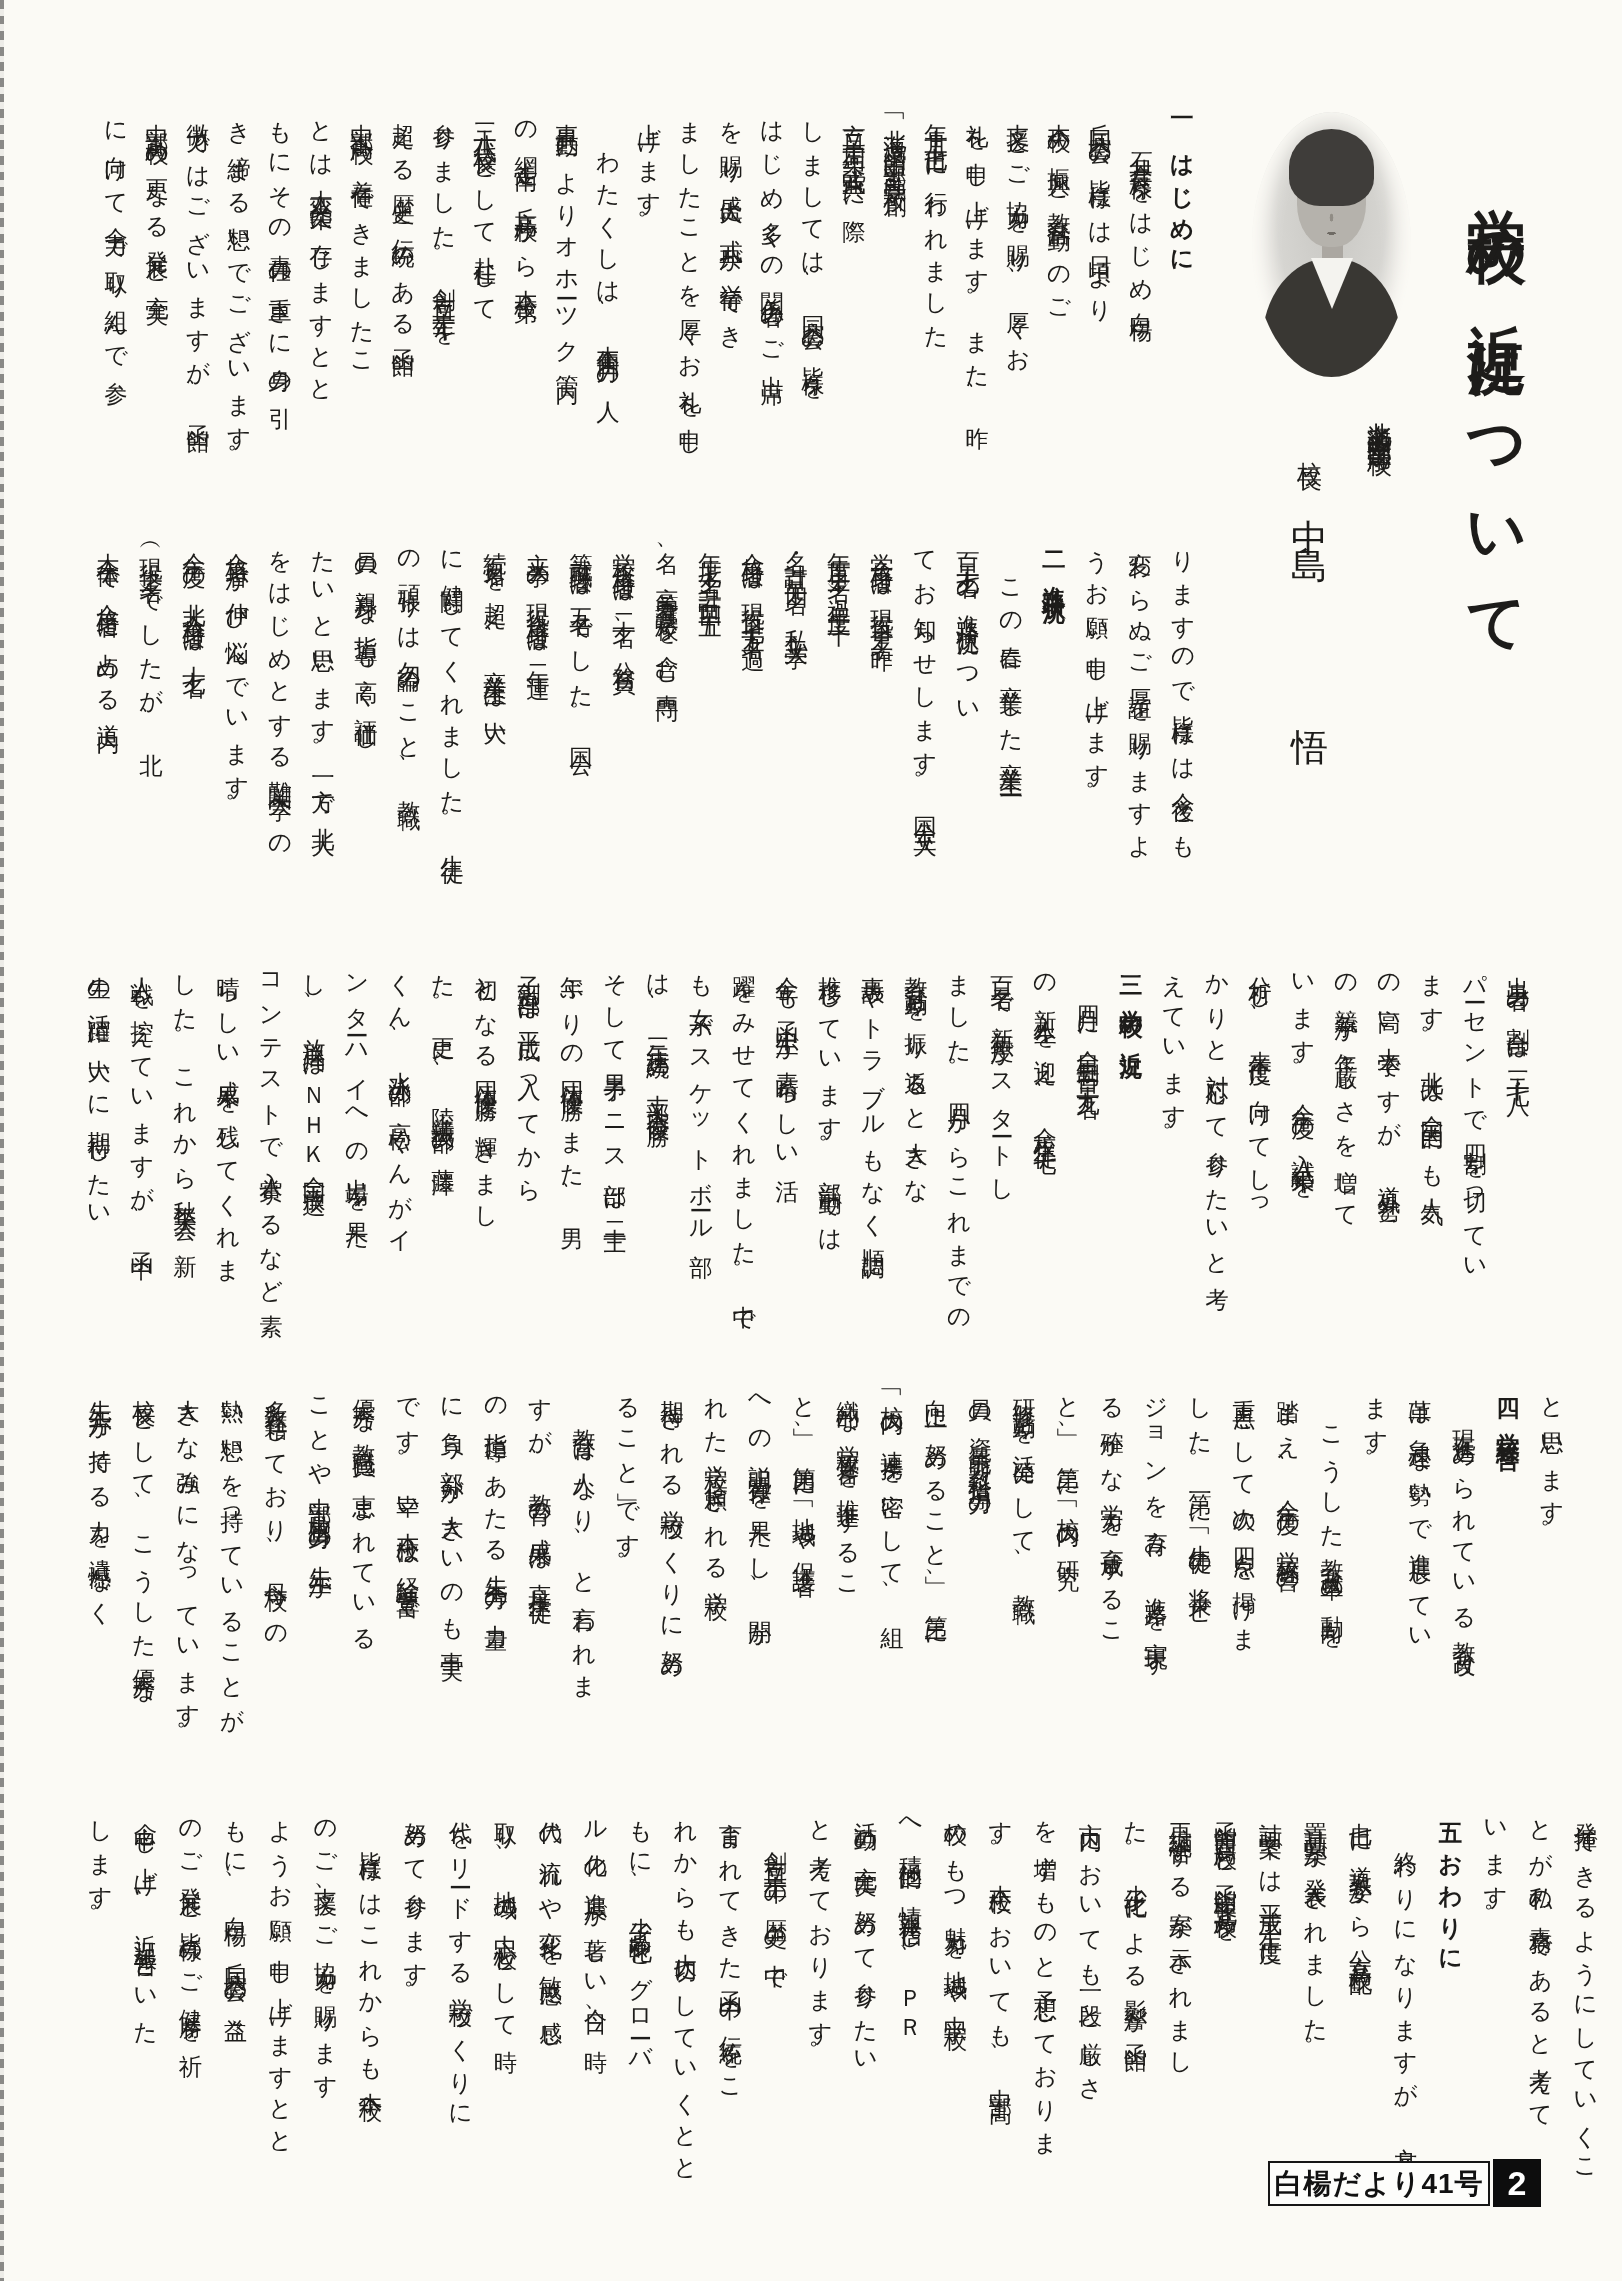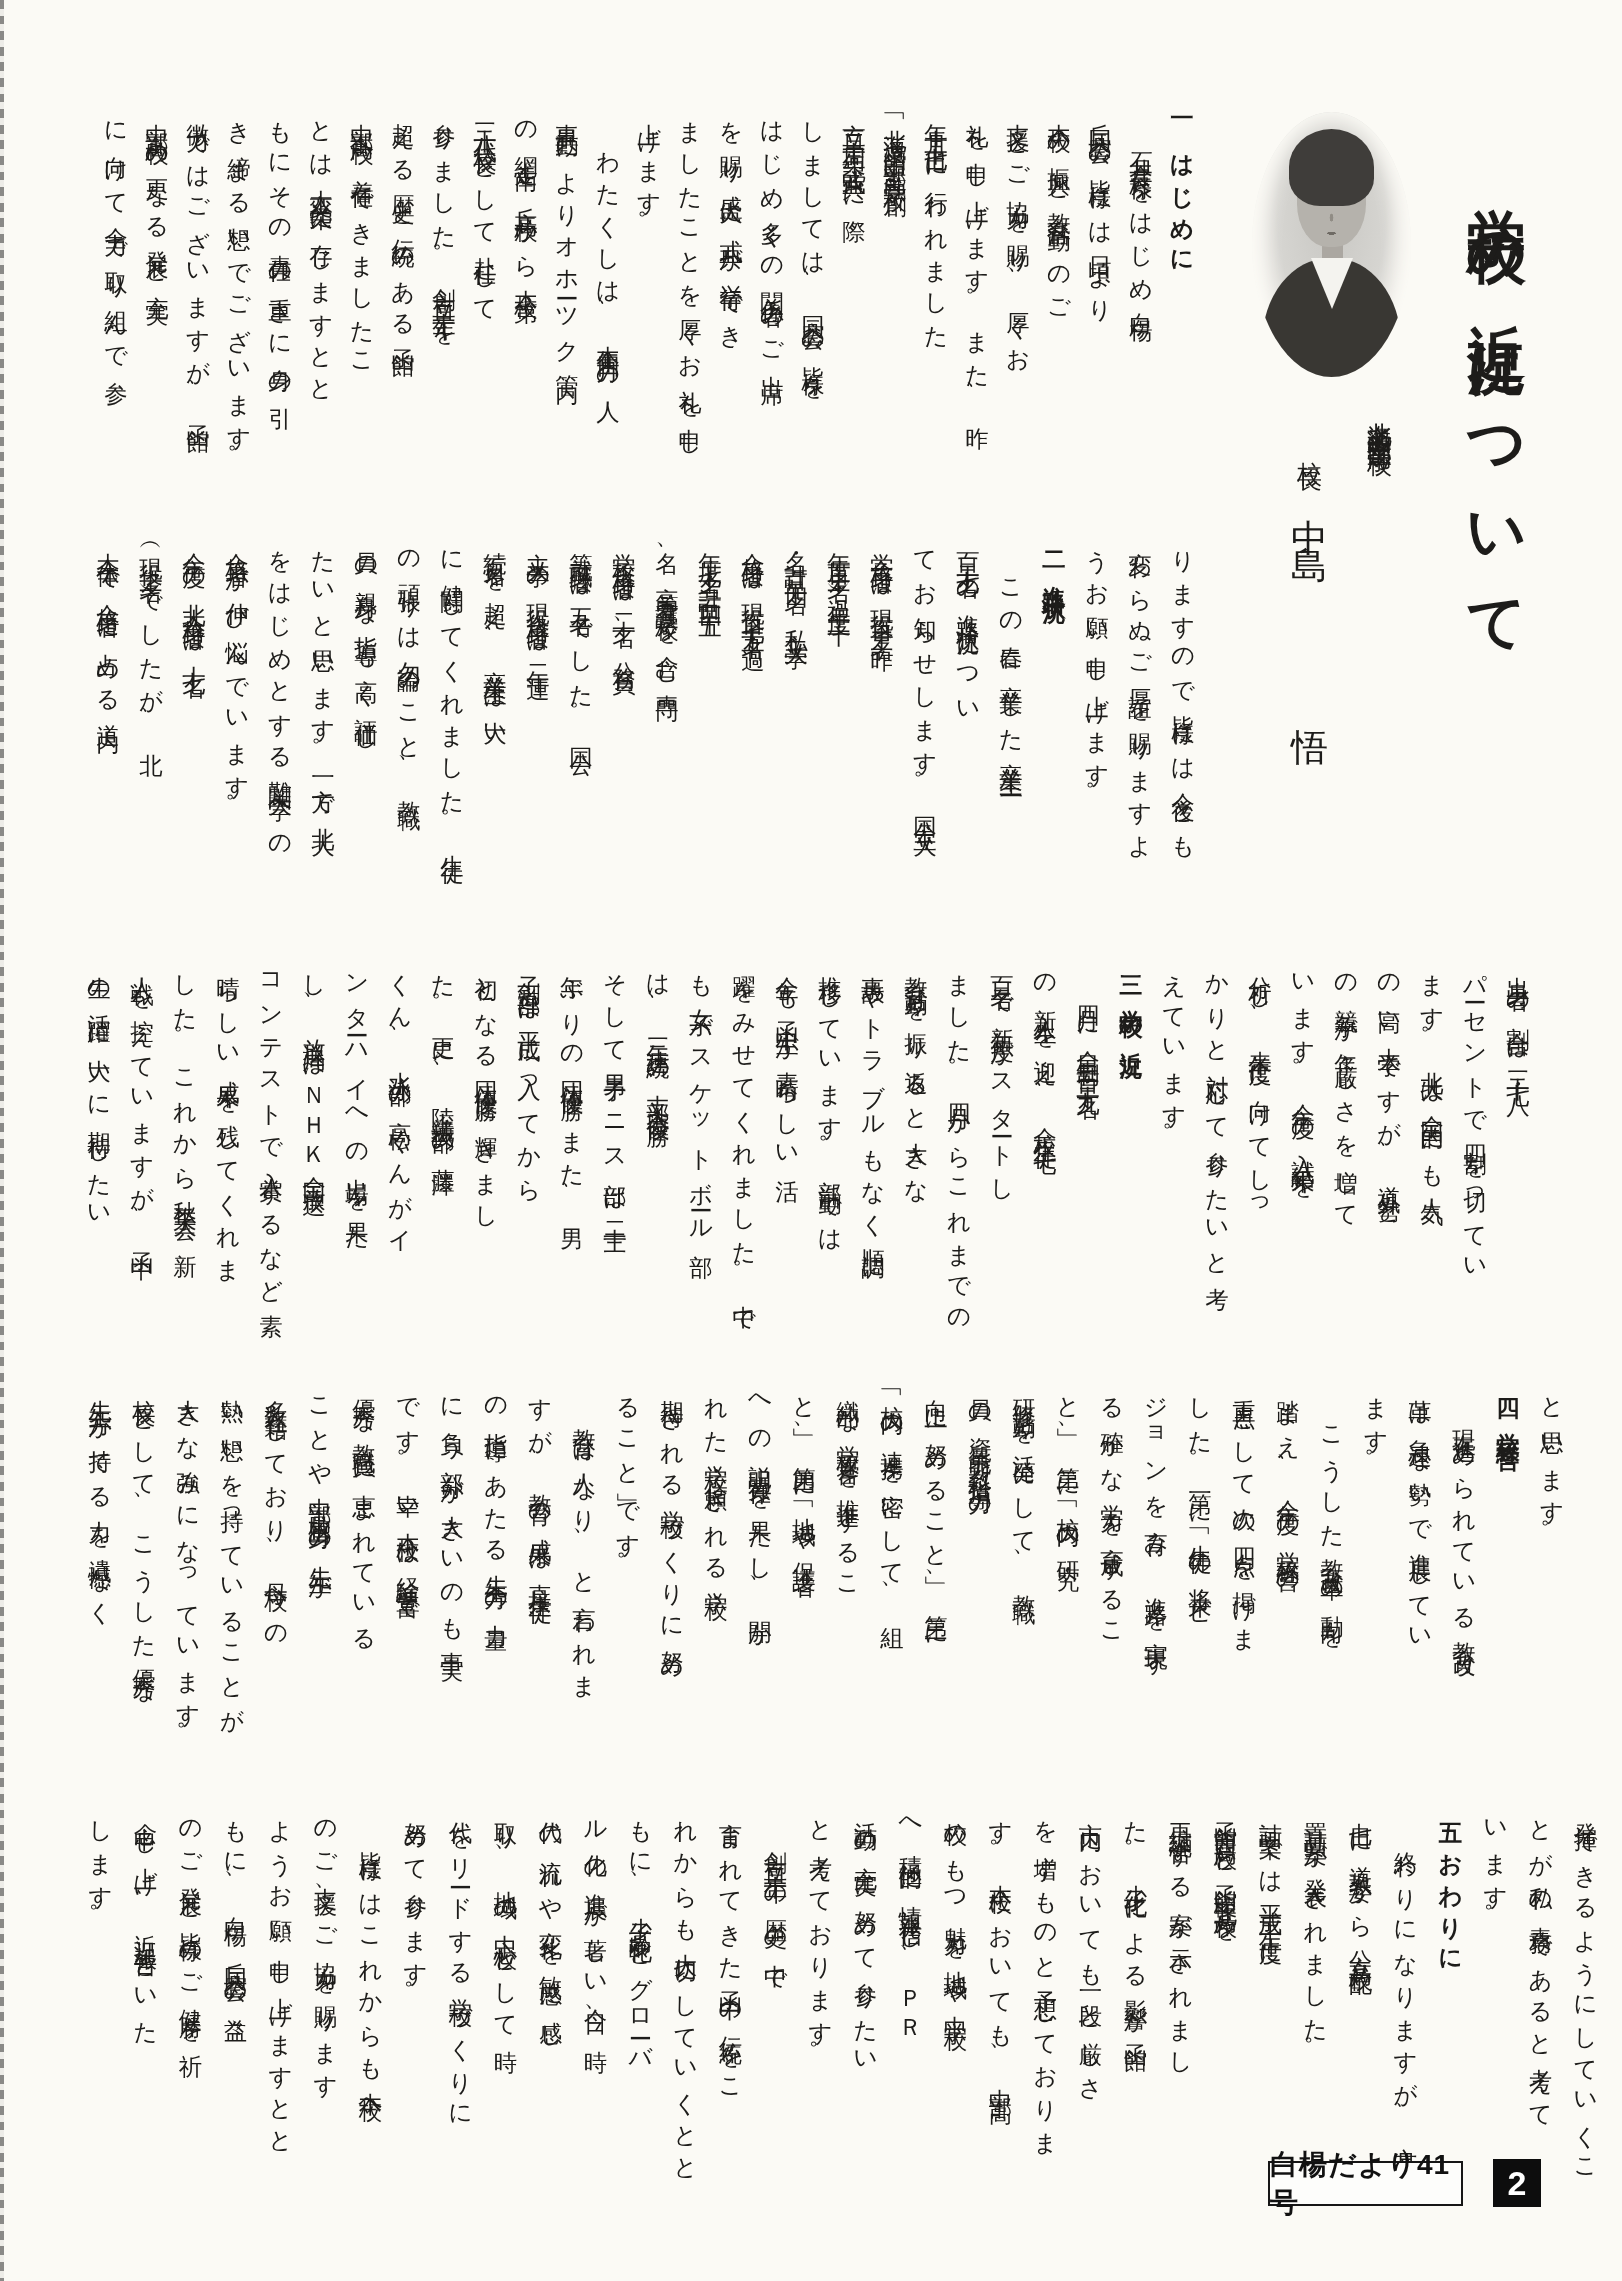--- a/index.html
+++ b/index.html
@@ -80,21 +80,21 @@
   .band .line{ line-height:1; white-space:nowrap; }
   .band .line.heading{ font-family:"Liberation Sans","DejaVu Sans",sans-serif; font-weight:700; letter-spacing:4.9px; }
   .b1{ top:105px;  right:421px; width:1122px; } .b1 .line{ line-height:41px; }
   .b2{ top:534px;  right:419px; width:1122px; } .b2 .line{ line-height:43px;   }
   .b3{ top:958px;  right:84px;  width:1478px; } .b3 .line{ line-height:43px; }
   .b4{ top:1381px; right:49px;  width:1492px; } .b4 .line{ line-height:44px; }
   .b5{ top:1804px; right:15.6px;  width:1536px; } .b5 .line{ line-height:45px; }
 
   
   .footer-box{
-    position:absolute; left:1268px; top:2161px; width:195px; height:45px;
+    position:absolute; left:1268px; top:2161px; width:222px; height:45px;
     border:2.9px solid #161616; box-sizing:border-box; background:#fdfdfb;
     display:flex; align-items:center; justify-content:center;
     font-family:"Liberation Sans","DejaVu Sans",sans-serif;
     font-weight:700; font-size:28px; letter-spacing:1px; color:#111;
   }
   .page-badge{
     position:absolute; left:1493px; top:2159px; width:48px; height:48px;
     background:var(--badge_bg); color:var(--badge_fg);
     display:flex; align-items:center; justify-content:center;
     font-family:"Liberation Sans","DejaVu Sans",sans-serif;

